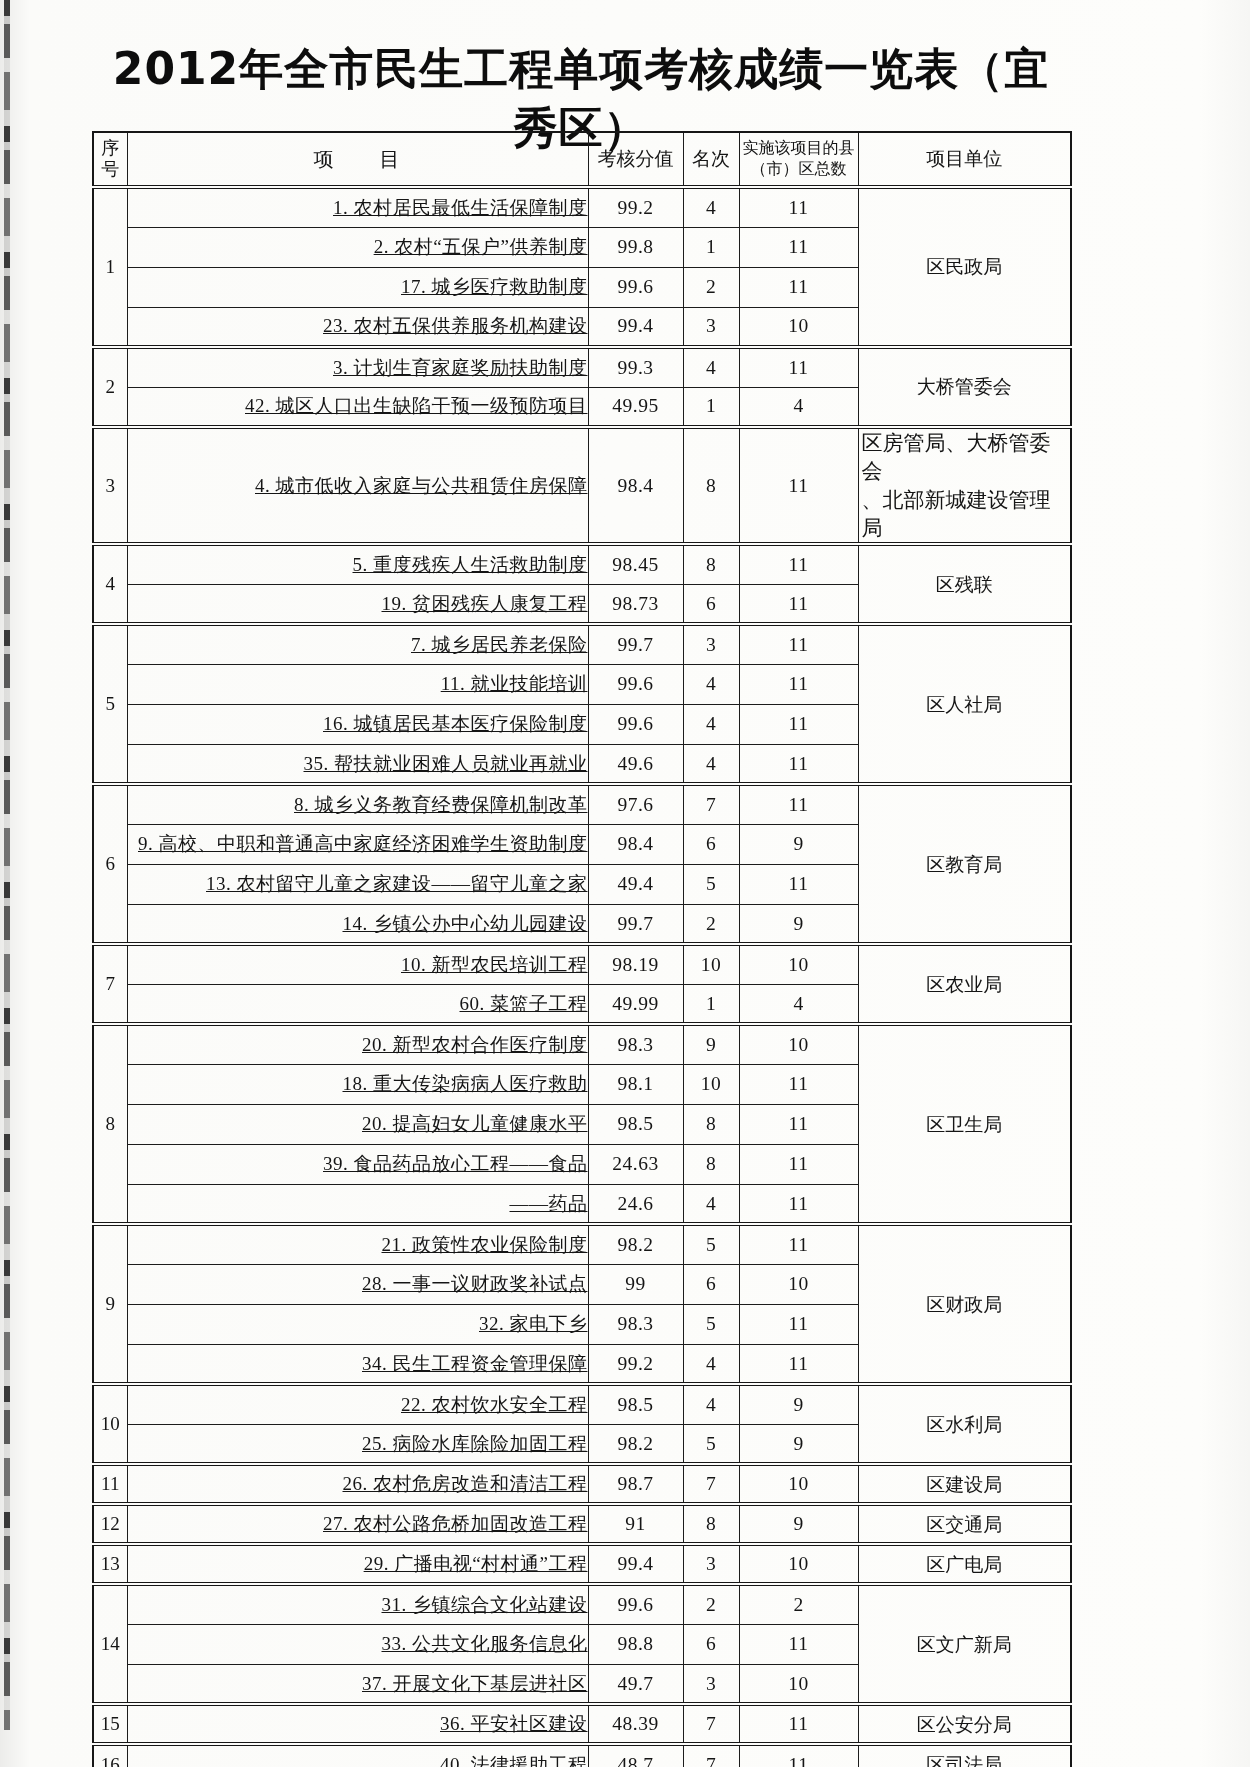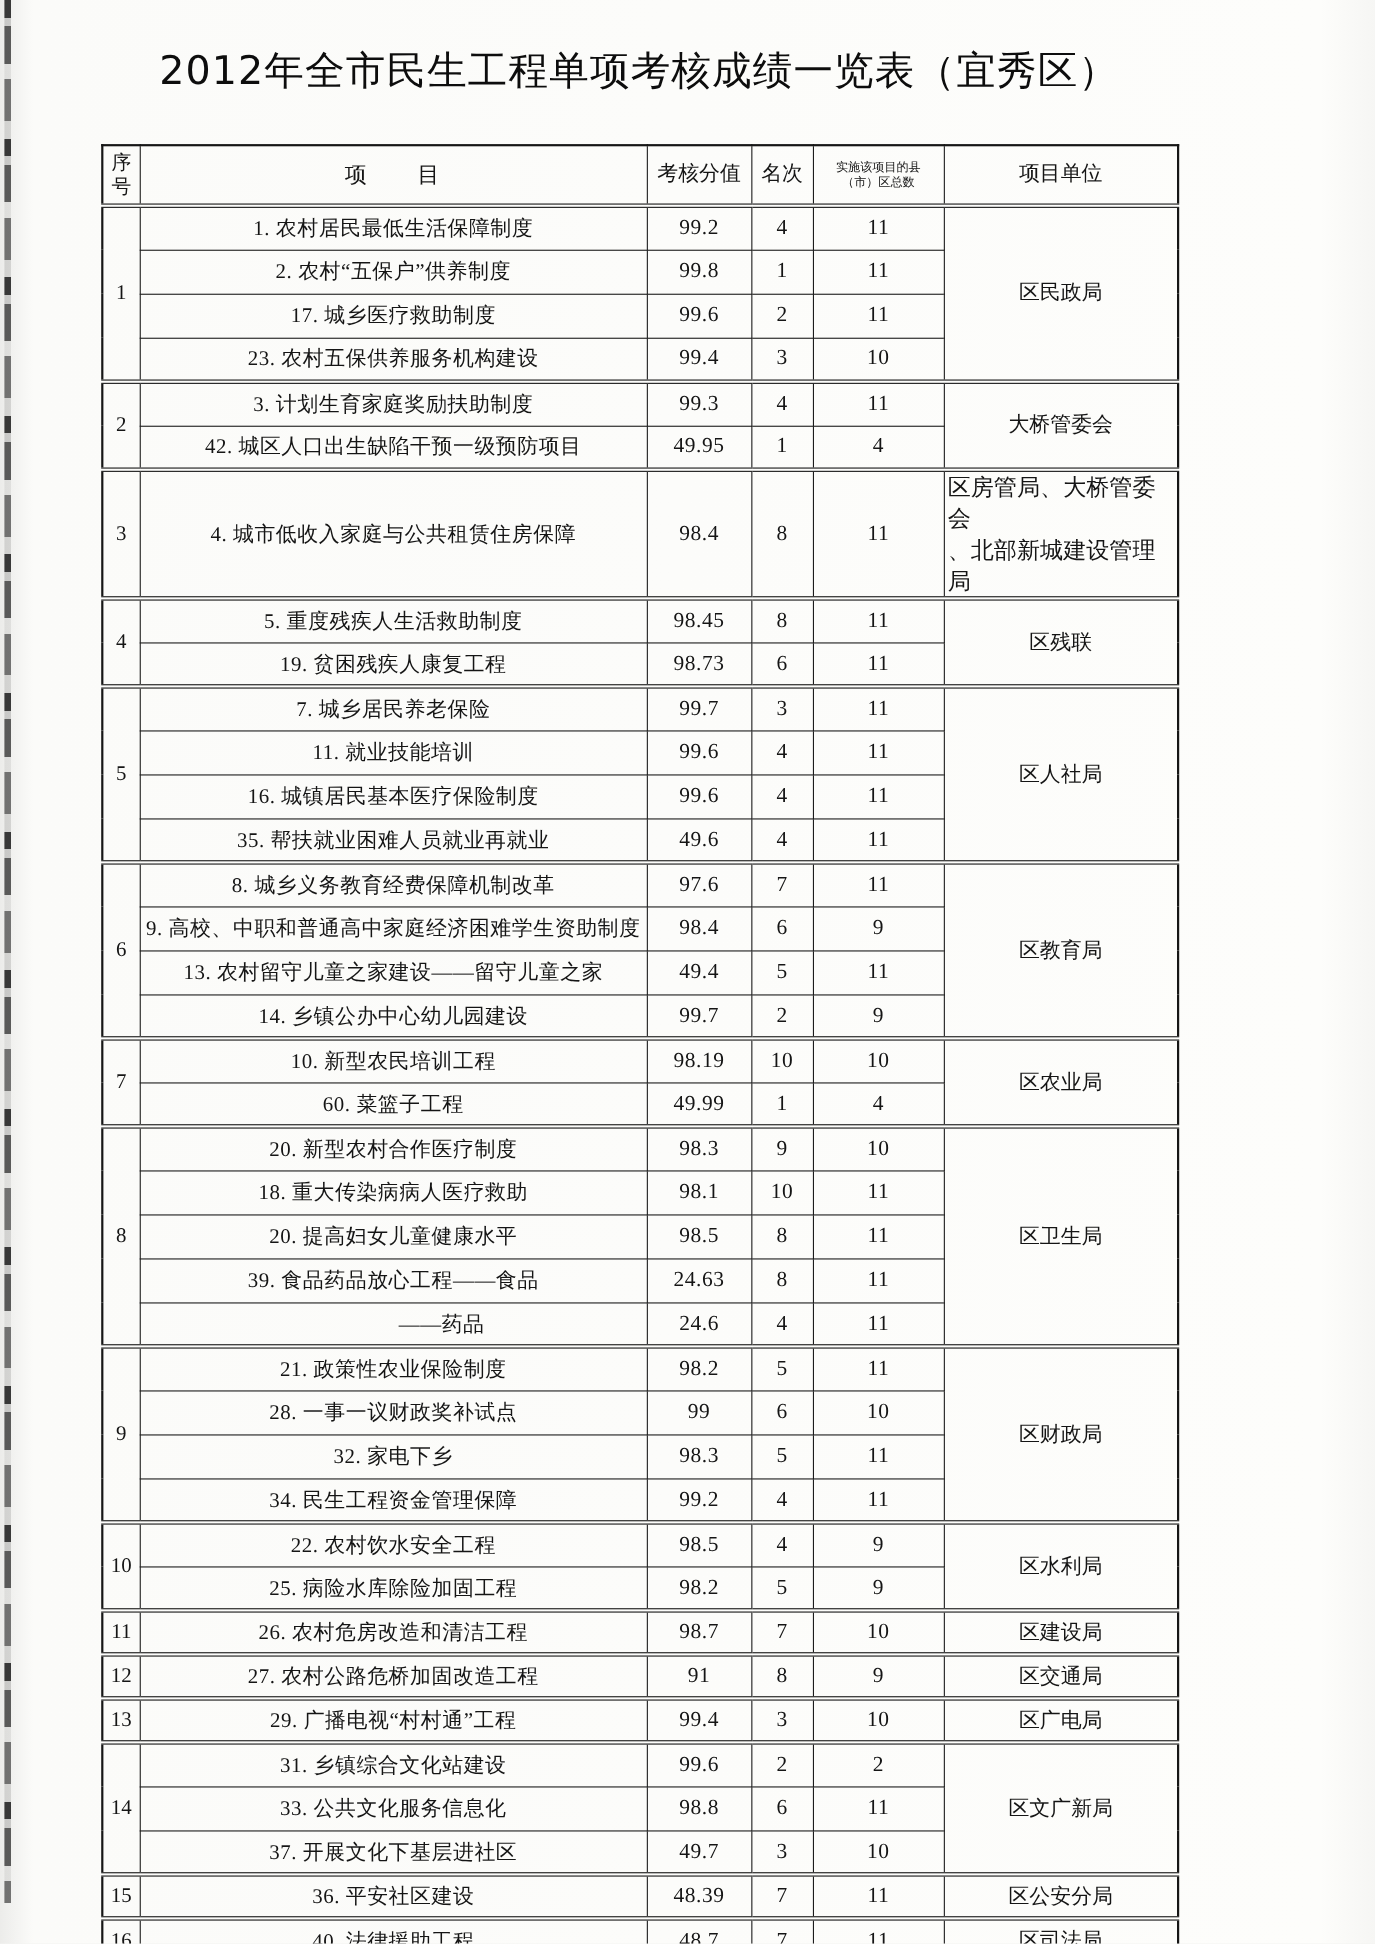--- a/index.html
+++ b/index.html
@@ -23,21 +23,21 @@
       rgba(25,25,25,.18) 16px 24px,
       rgba(40,40,40,.75) 24px 58px,
       rgba(0,0,0,.07) 58px 72px,
       rgba(30,30,30,.6) 72px 110px,
       rgba(0,0,0,.12) 110px 126px);
   }
   .doc-title{
     position:absolute;left:92px;top:40px;width:978px;height:52px;
     text-align:center;
     font-family:"DejaVu Sans", sans-serif;
-    font-weight:normal;font-size:36px;letter-spacing:1px;
+    font-weight:bold;font-size:44px;letter-spacing:1px;
     color:#0d0d0d;
   }
   table.results{
     position:absolute;left:92px;top:103px;width:978px;
     border-collapse:collapse;table-layout:fixed;
     background:transparent;
     margin-top:28px;
   }
   table.results th, table.results td{
     border:1.5px solid #1c1c1c;
@@ -48,28 +48,28 @@
   table.results{border:2.5px solid #161616;}
   thead th{
     height:52px;
     font-weight:normal;
     font-size:19px;
     text-align:center;
     vertical-align:middle;
     white-space:pre-line;
     line-height:1.2;
   }
-  thead th.h-total{font-size:11px;line-height:1.3;}
+  thead th.h-total{font-size:16px;line-height:1.3;}
   thead th.h-proj{letter-spacing:2px;font-size:20px;}
   thead th.h-seq{font-size:18px;line-height:1.15;}
   tbody tr{height:40px;}
   tbody tr.tall{height:62px;}
   tbody td{font-size:19px;vertical-align:middle;}
   td.c-seq{text-align:center;font-size:19px;}
-  td.c-proj{text-align:center;padding-left:6px;letter-spacing:.5px;}
+  td.c-proj{text-align:right;padding-left:6px;letter-spacing:.5px;text-decoration:underline;}
   td.c-proj.indent{padding-left:88px;}
   td.c-num{text-align:center;font-size:19.5px;letter-spacing:.5px;}
   td.c-unit{text-align:center;white-space:pre-line;line-height:1.35;}
   td.c-unit.multi{text-align:left;padding-left:3px;font-size:21px;}
   
   thead th{border-bottom:4px double #161616;}
   tbody tr.g-first td{border-top:4px double #161616;}
 </style>
 </head>
 <body>

